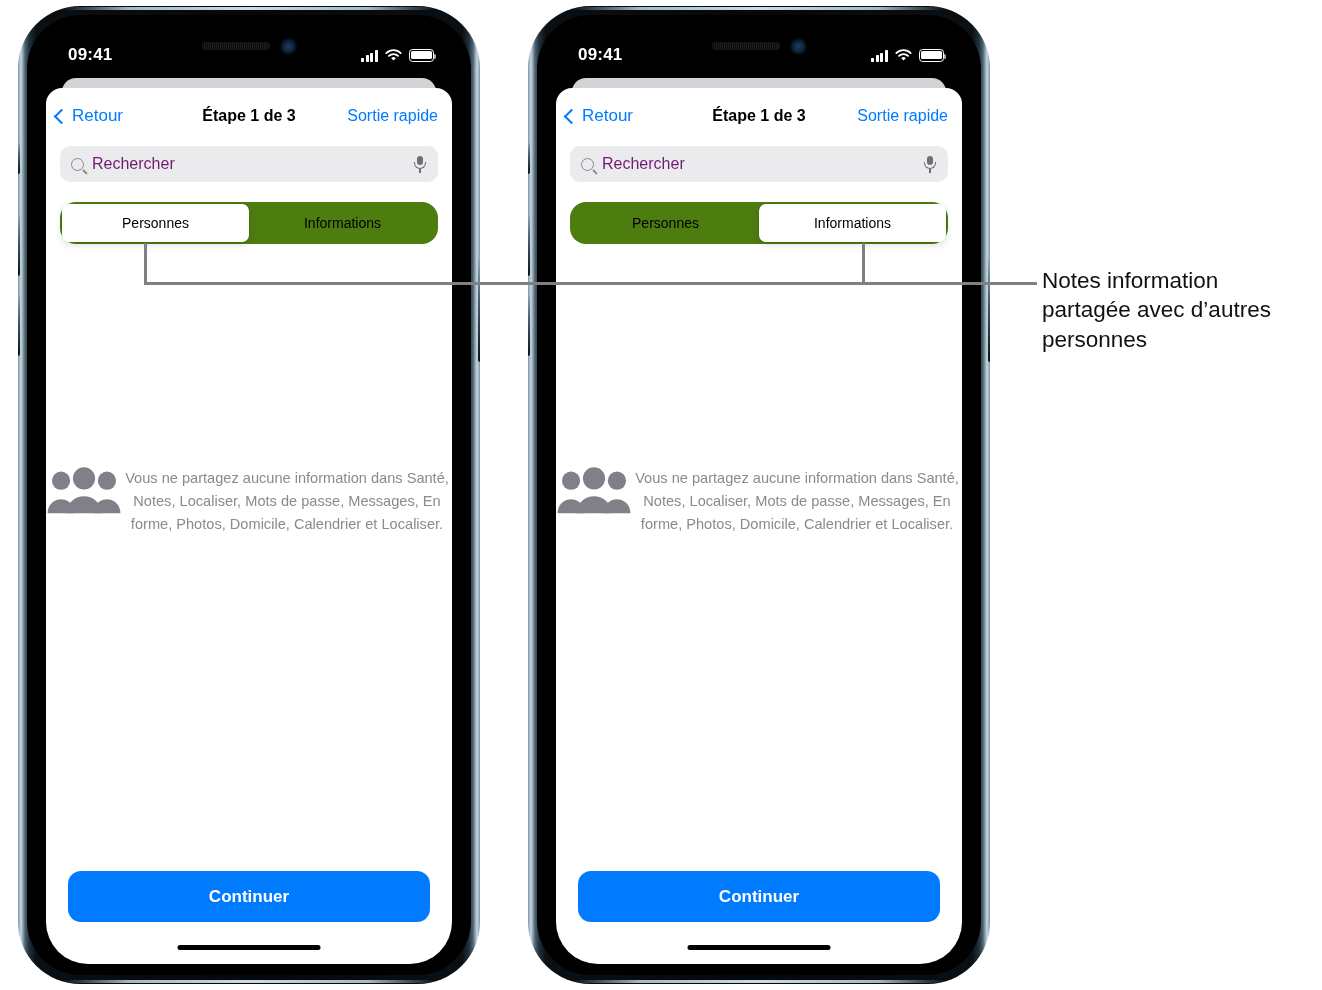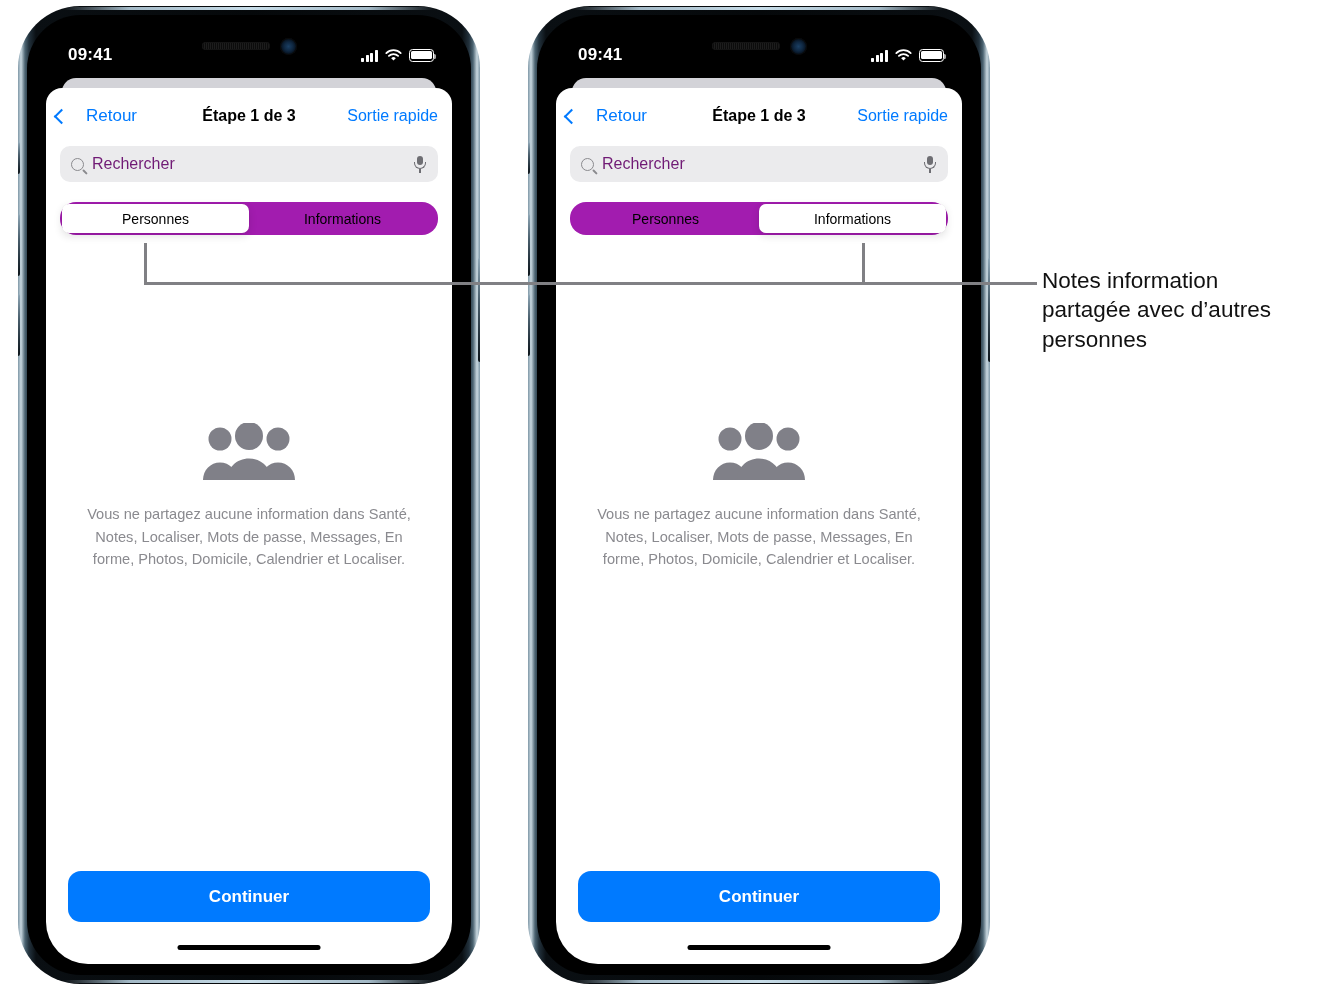--- a/index.html
+++ b/index.html
@@ -128,21 +128,21 @@
     display: flex; flex-direction: column;
     overflow: hidden;
   }
 
   .navbar {
     position: relative;
     height: 56px;
     display: flex; align-items: center;
     padding: 0 14px 0 10px;
   }
-  .nav-back { display: flex; align-items: center; gap: 17px; color: #007aff; font-size: 17px; }
+  .nav-back { display: flex; align-items: center; gap: 3px; color: #007aff; font-size: 17px; }
   .chev { width: 11px; height: 11px; border-left: 2.6px solid #007aff; border-bottom: 2.6px solid #007aff; transform: rotate(45deg); margin-right: 2px; }
   .nav-title {
     position: absolute; left: 0; right: 0; text-align: center;
     font-size: 16px; font-weight: bold; color: #000; pointer-events: none;
   }
   .nav-right { margin-left: auto; color: #007aff; font-size: 16px; z-index: 2; }
 
   .searchbar {
     margin: 2px 14px 0 14px;
     height: 36px; border-radius: 10px; background: #ebebed;
@@ -152,34 +152,34 @@
   .search-txt { color: #701a75; font-size: 16px; flex: 1; }
   .mag { width: 13px; height: 13px; border: 1.9px solid #8a8a8e; border-radius: 50%; position: relative; flex: 0 0 auto; }
   .mag::after { content:""; position:absolute; right:-5px; bottom:-3.5px; width:6px; height:1.9px; background:#8a8a8e; transform: rotate(45deg); border-radius:1px; }
   .mic { width: 14px; height: 17px; position: relative; flex: 0 0 auto; }
   .mic .cap { position:absolute; left:4px; top:0; width:6px; height:9.5px; border-radius:3px; background:#6e6e73; }
   .mic .arc { position:absolute; left:1px; top:6.5px; width:12px; height:7px; border:1.6px solid #6e6e73; border-top:none; border-radius:0 0 7px 7px; }
   .mic .stem { position:absolute; left:6.2px; top:13.5px; width:1.6px; height:3.5px; background:#6e6e73; }
 
   .segmented {
     margin: 20px 14px 0 14px;
-    height: 33px; border-radius: 16px; background: #a21caf;
+    height: 42px; border-radius: 16px; background: #4d7c0f;
     display: flex; padding: 2px; position: relative;
   }
   .seg {
     flex: 1; display: flex; align-items: center; justify-content: center;
     font-size: 14px; color: #000; border-radius: 7px;
   }
   .seg.active {
     background: #fff;
     box-shadow: 0 0 0 .5px rgba(0,0,0,.04), 0 3px 8px rgba(0,0,0,.12);
   }
 
   .empty-wrap {
-    flex: 1; display: flex; flex-direction: column;
+    flex: 1; display: flex; flex-direction: row;
     align-items: center; justify-content: center;
     padding-bottom: 96px;
   }
   .people-icon { margin-bottom: 22px; }
   .empty-text {
     text-align: center; color: #8a8a8f;
     font-size: 14.6px; line-height: 1.56; max-width: 330px;
   }
 
   .cta-wrap { padding: 16px 22px 42px 22px; }

